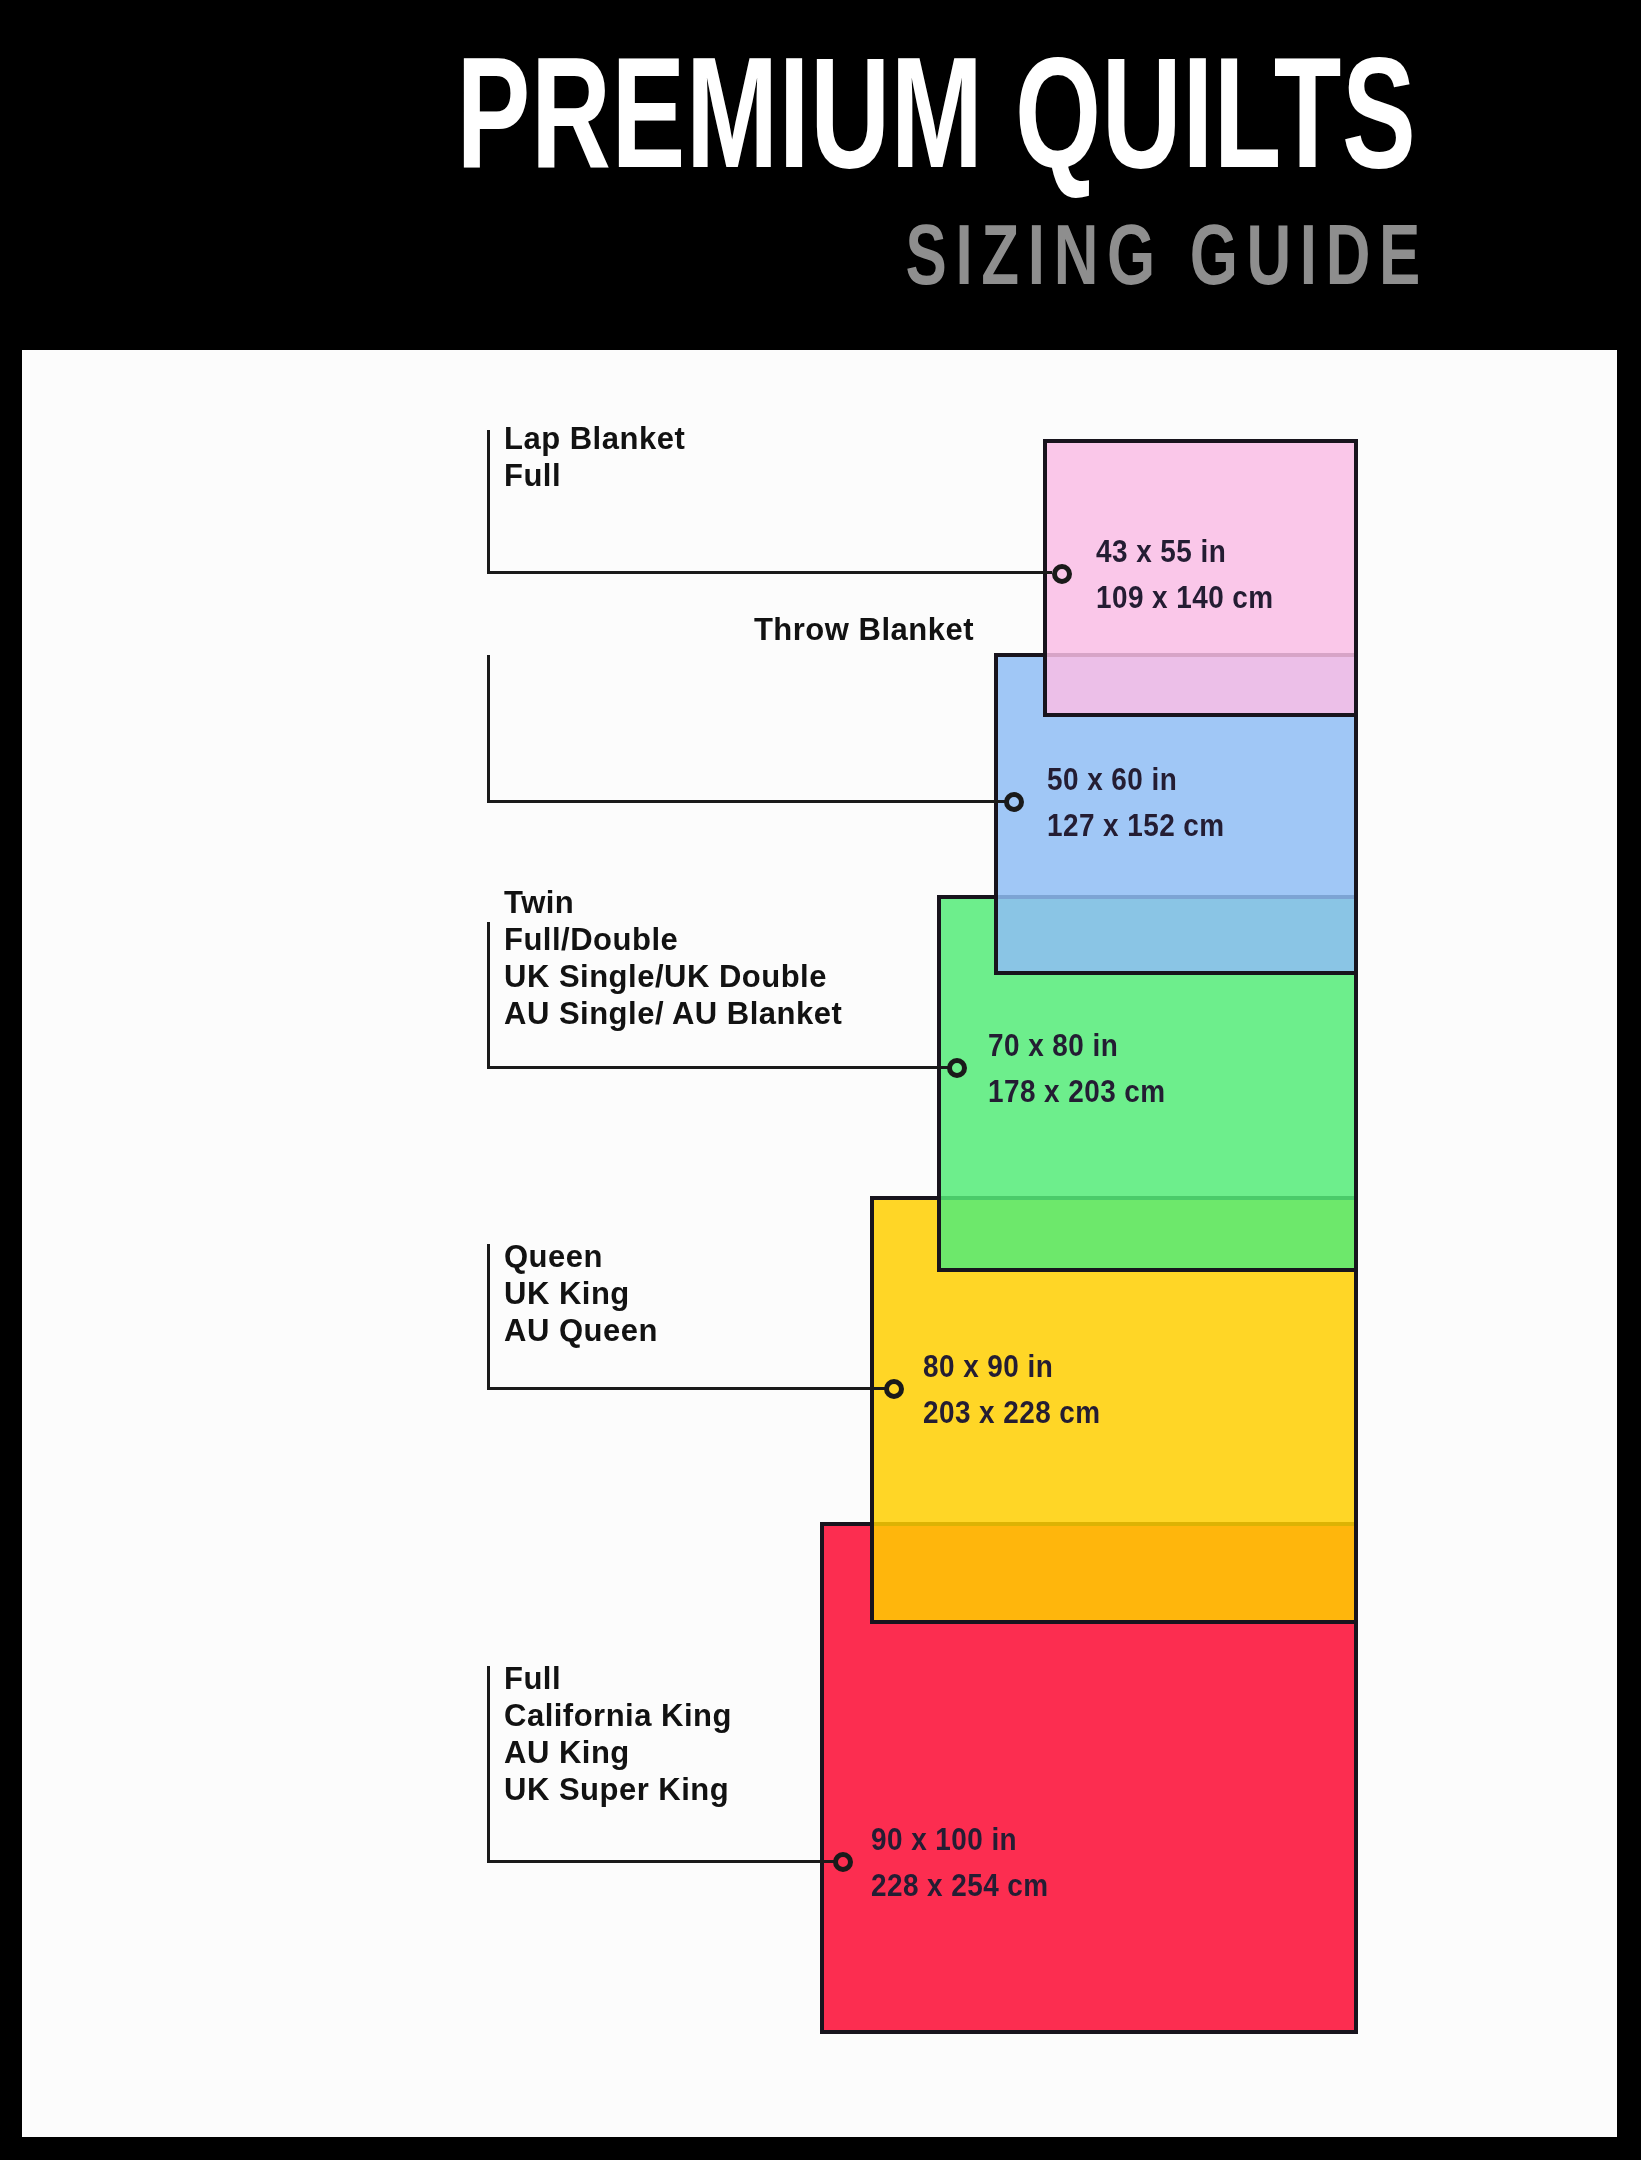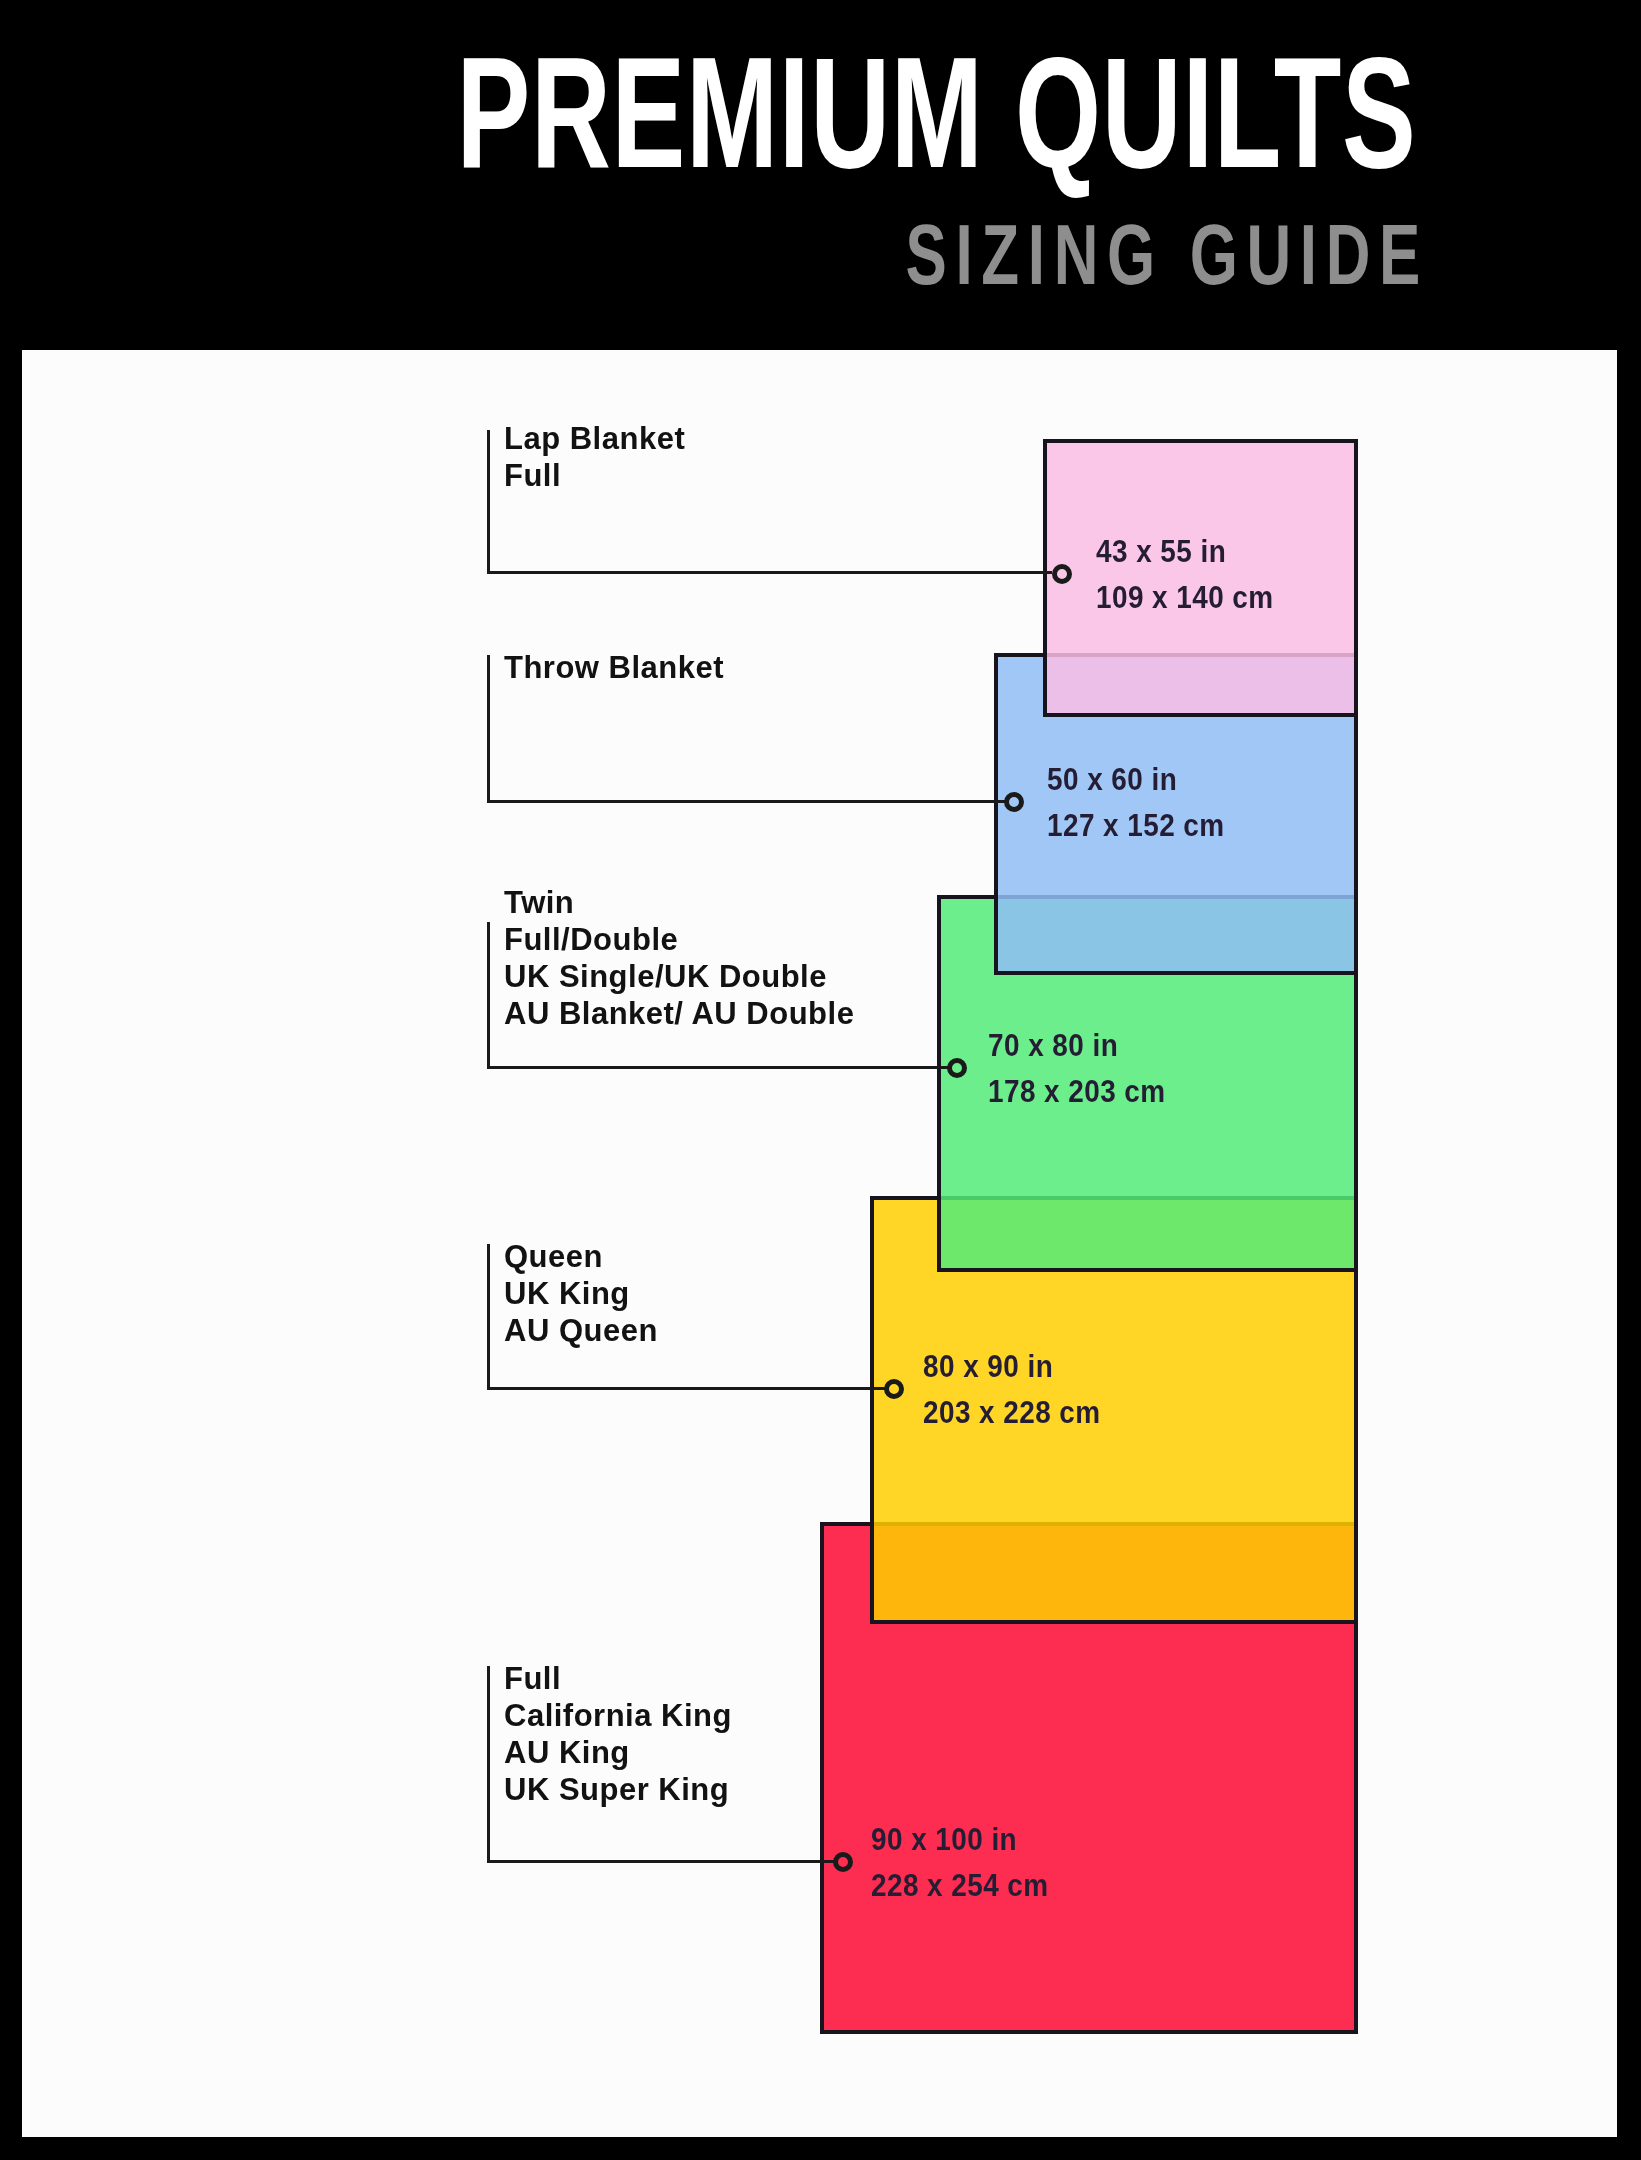--- a/index.html
+++ b/index.html
@@ -40,21 +40,21 @@
   .q-throw {left:994px; top:653px; width:364px;height:322px;z-index:5;}
   .q-twin  {left:937px; top:895px; width:421px;height:377px;z-index:4;}
   .q-queen {left:870px; top:1196px;width:488px;height:428px;z-index:3;}
   .q-king  {left:820px; top:1522px;width:538px;height:512px;z-index:2;}
   
   .label-block{
     position:absolute;left:504px;width:470px;z-index:10;
     font-size:31px;line-height:37px;font-weight:bold;
     color:var(--c-label,#121212);letter-spacing:0.5px;
   }
-  .lb1{top:420px;} .lb2{top:649px;} .lb3{top:884px;} .lb4{top:1238px;} .lb5{top:1660px;}
+  .lb1{top:420px;} .lb2{top:611px;text-align:right;} .lb3{top:884px;} .lb4{top:1238px;} .lb5{top:1660px;}
   
   .vline{position:absolute;width:3px;background:var(--c-line,#1a1a1a);left:487px;z-index:10;}
   .v1{top:430px;height:142px;} .v2{top:655px;height:146px;} .v3{top:922px;height:145px;}
   .v4{top:1244px;height:144px;} .v5{top:1666px;height:195px;}
   .hline{position:absolute;height:3px;background:var(--c-line,#1a1a1a);left:487px;z-index:10;}
   .h1{top:571px;width:565px;} .h2{top:800px;width:518px;} .h3{top:1066px;width:461px;}
   .h4{top:1387px;width:398px;} .h5{top:1860px;width:347px;}
   
   .ring{
     position:absolute;width:20px;height:20px;box-sizing:border-box;
@@ -109,21 +109,21 @@
   <div class="ring r2"></div>
   <div class="dims d2">
     <div>50 x 60 in</div>
     <div>127 x 152 cm</div>
   </div>
 
   <div class="label-block lb3">
     <div>Twin</div>
     <div>Full/Double</div>
     <div>UK Single/UK Double</div>
-    <div>AU Blanket/ AU Double</div>
+    <div>AU Single/ AU Blanket</div>
   </div>
   <div class="vline v3"></div>
   <div class="hline h3"></div>
   <div class="ring r3"></div>
   <div class="dims d3">
     <div>70 x 80 in</div>
     <div>178 x 203 cm</div>
   </div>
 
   <div class="label-block lb4">

